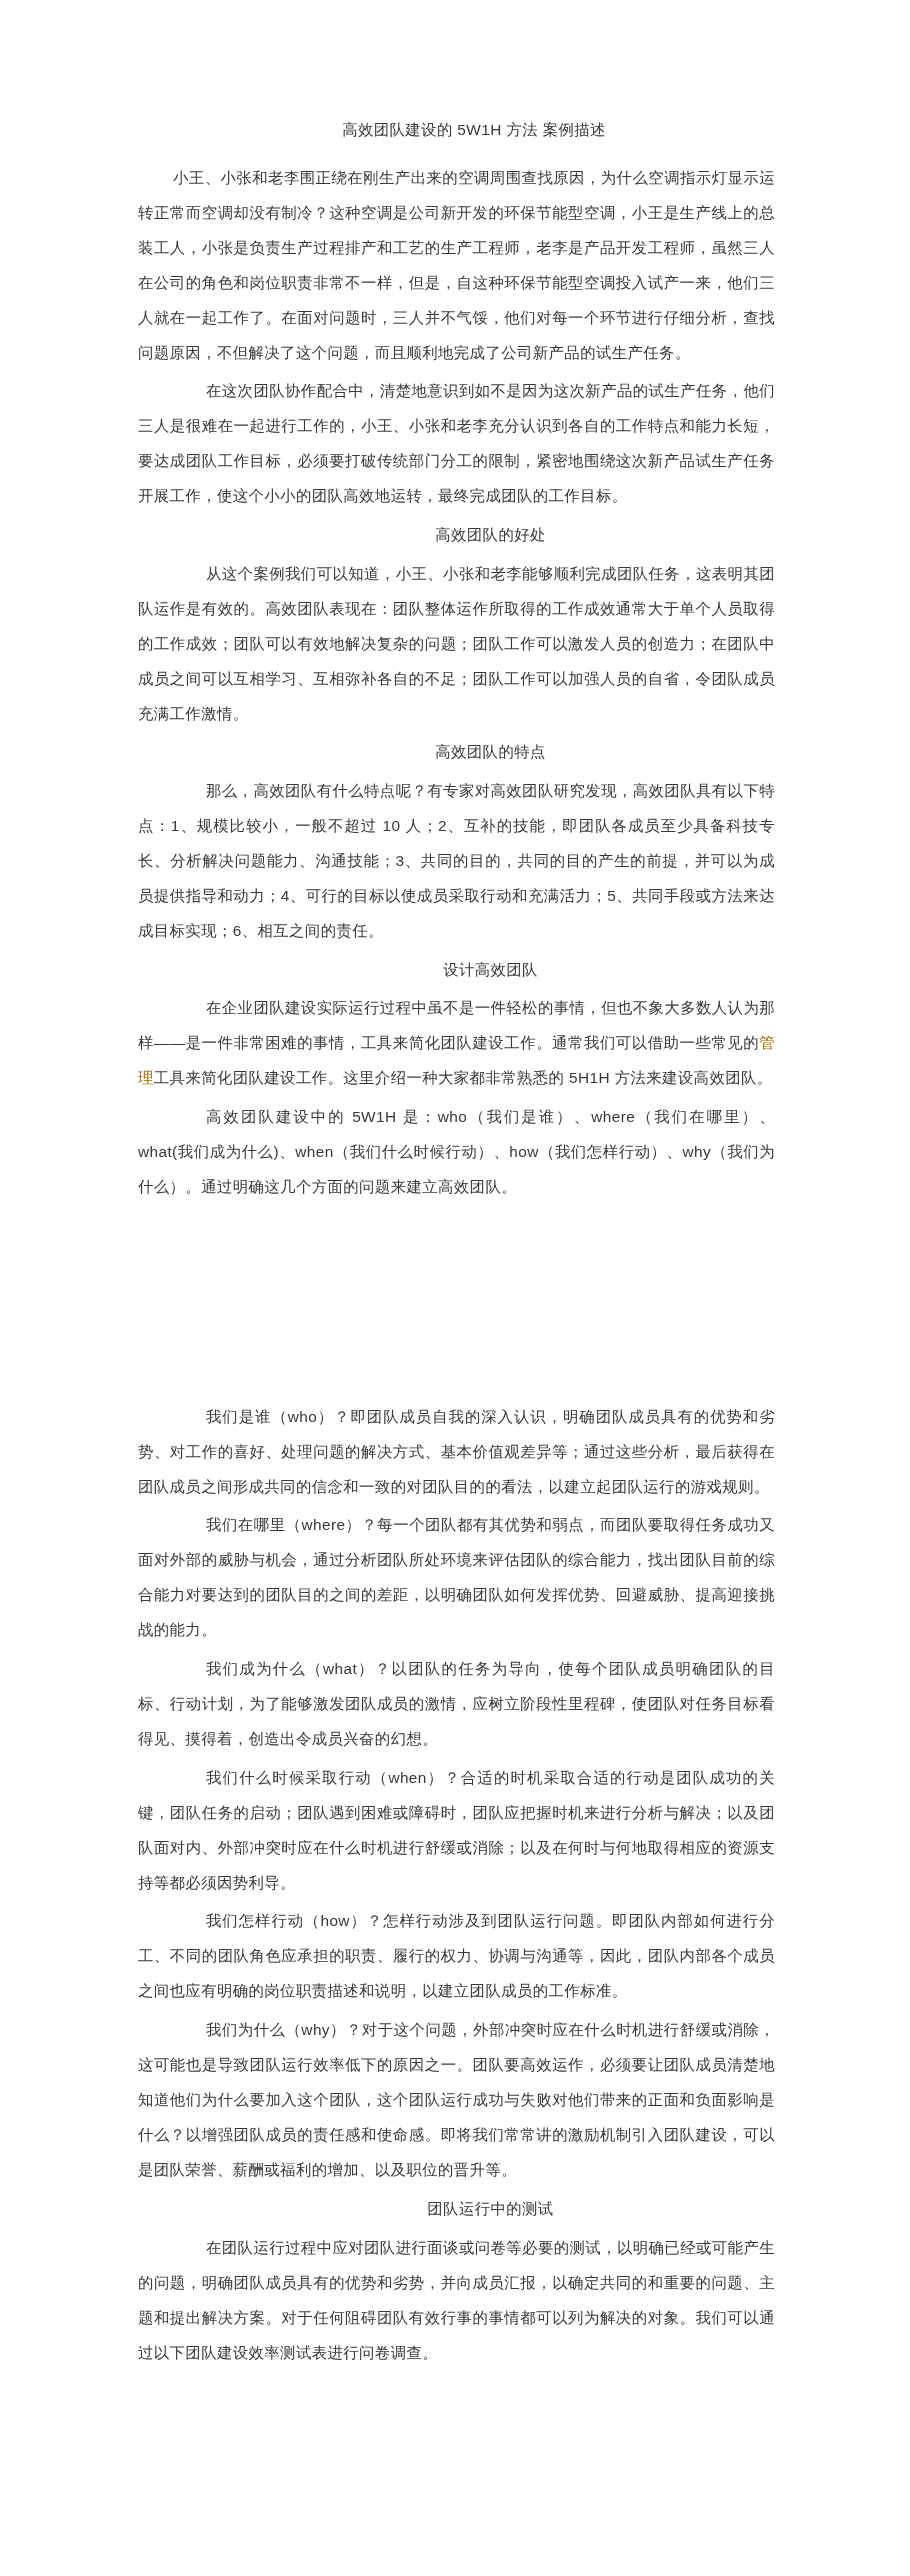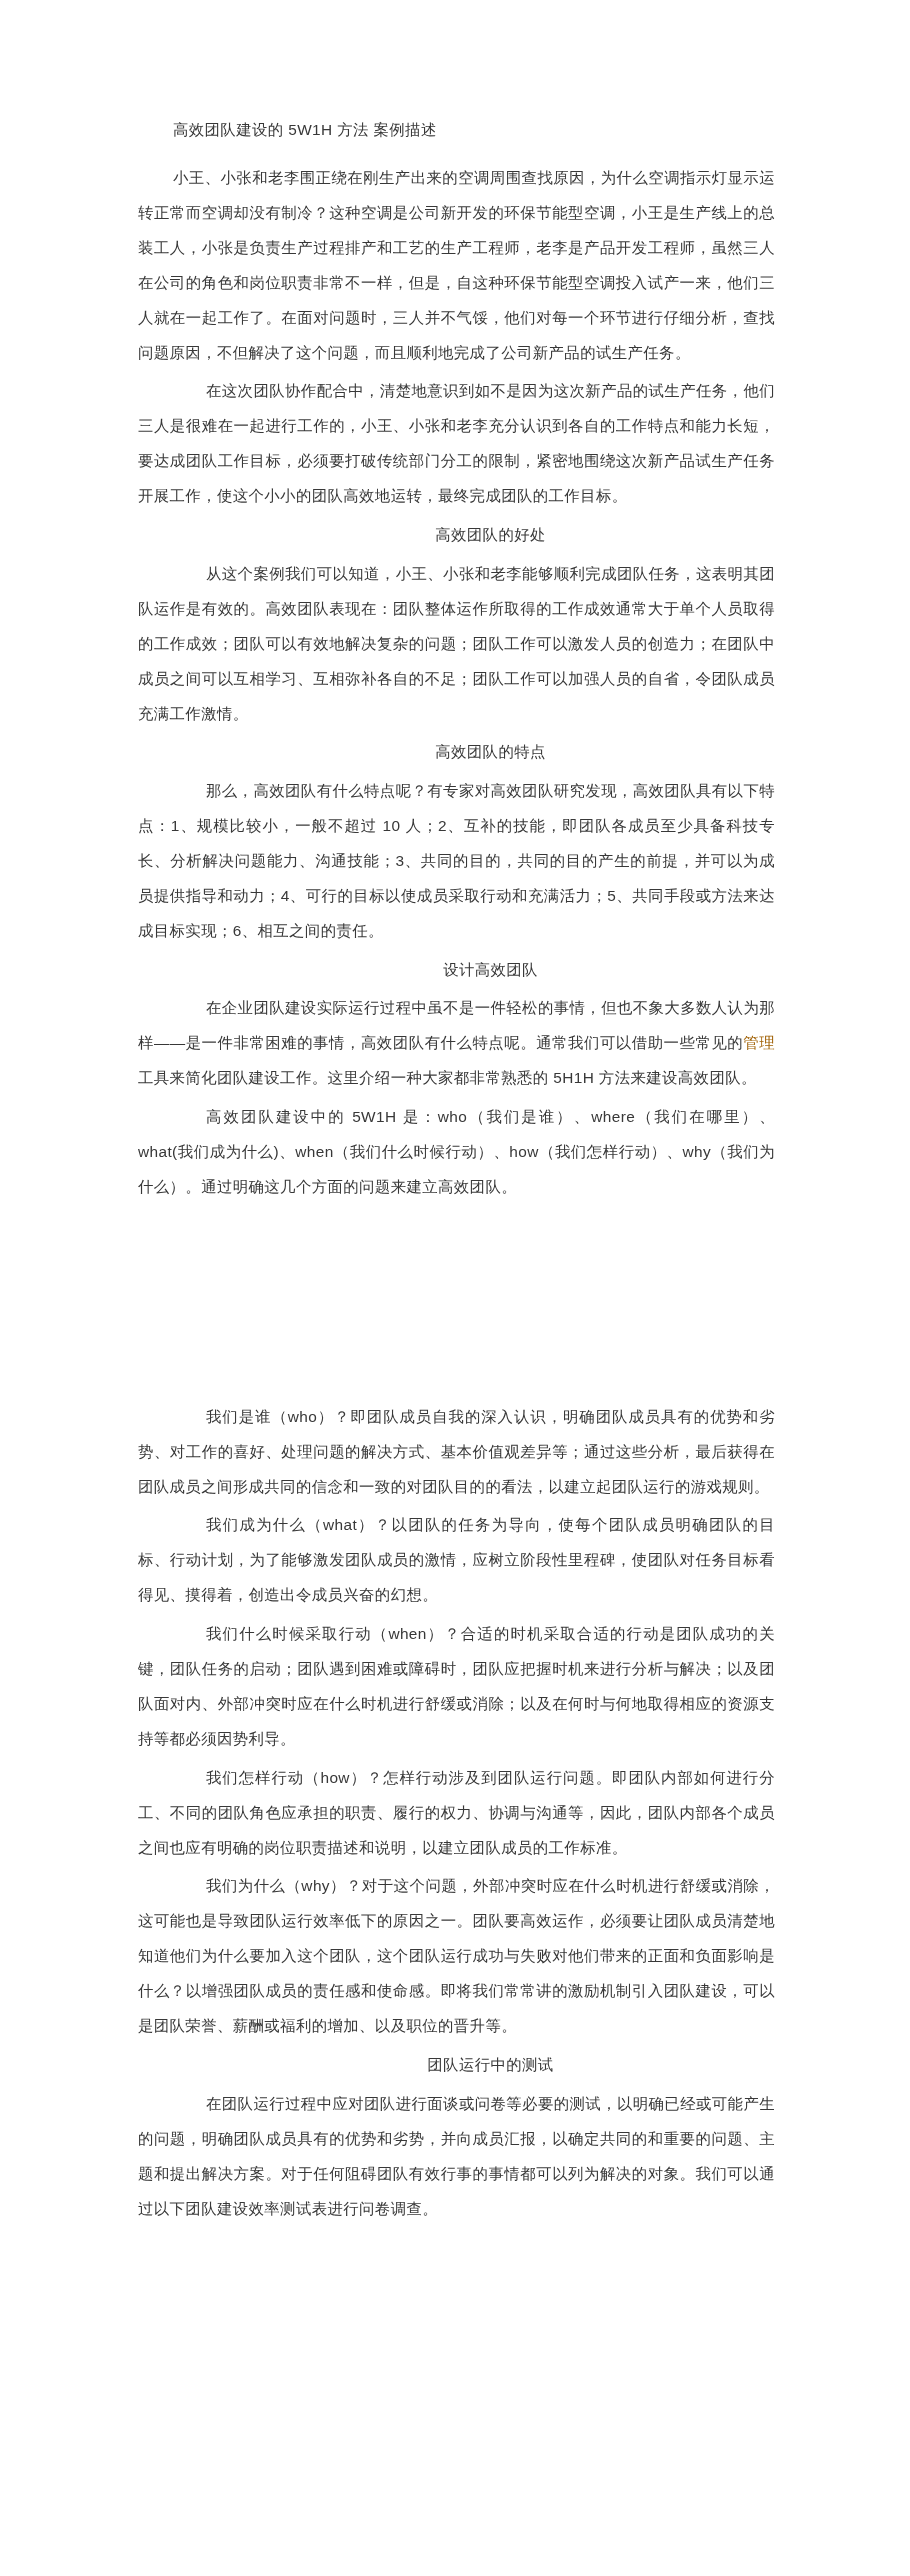--- a/index.html
+++ b/index.html
@@ -21,21 +21,21 @@
     width: 637px;
     font-size: 15.4px;
     line-height: 35px;
     color: #383838;
     text-align: justify;
     letter-spacing: 0.4px;
   }
   .doc-title {
     margin: 0 0 12.5px 0;
     text-indent: 35px;
-    text-align: left;
+    text-align: center;
   }
   .para {
     margin: 0 0 3.7px 0;
     text-indent: 68px;
   }
   .para.indent-sm {
     text-indent: 35px;
   }
   .heading {
     margin: 0 0 3.7px 0;
@@ -65,28 +65,29 @@
   <div class="heading">高效团队的好处</div>
 
   <p class="para">从这个案例我们可以知道，小王、小张和老李能够顺利完成团队任务，这表明其团队运作是有效的。高效团队表现在：团队整体运作所取得的工作成效通常大于单个人员取得的工作成效；团队可以有效地解决复杂的问题；团队工作可以激发人员的创造力；在团队中成员之间可以互相学习、互相弥补各自的不足；团队工作可以加强人员的自省，令团队成员充满工作激情。</p>
 
   <div class="heading">高效团队的特点</div>
 
   <p class="para">那么，高效团队有什么特点呢？有专家对高效团队研究发现，高效团队具有以下特点：1、规模比较小，一般不超过 10 人；2、互补的技能，即团队各成员至少具备科技专长、分析解决问题能力、沟通技能；3、共同的目的，共同的目的产生的前提，并可以为成员提供指导和动力；4、可行的目标以使成员采取行动和充满活力；5、共同手段或方法来达成目标实现；6、相互之间的责任。</p>
 
   <div class="heading">设计高效团队</div>
 
-  <p class="para"><span>在企业团队建设实际运行过程中虽不是一件轻松的事情，但也不象大多数人认为那样——是一件非常困难的事情，高效团队有什么特点呢。通常我们可以借助一些常见的</span><span class="inline-link">管理</span><span>工具来简化团队建设工作。这里介绍一种大家都非常熟悉的 5H1H 方法来建设高效团队。</span></p>
+  <p class="para"><span>在企业团队建设实际运行过程中虽不是一件轻松的事情，但也不象大多数人认为那样——是一件非常困难的事情，工具来简化团队建设工作。通常我们可以借助一些常见的</span><span class="inline-link">管理</span><span>工具来简化团队建设工作。这里介绍一种大家都非常熟悉的 5H1H 方法来建设高效团队。</span></p>
 
   <p class="para">高效团队建设中的 5W1H 是：who（我们是谁）、where（我们在哪里）、what(我们成为什么)、when（我们什么时候行动）、how（我们怎样行动）、why（我们为什么）。通过明确这几个方面的问题来建立高效团队。</p>
 
   <div class="page-gap"></div>
 
   <p class="para">我们是谁（who）？即团队成员自我的深入认识，明确团队成员具有的优势和劣势、对工作的喜好、处理问题的解决方式、基本价值观差异等；通过这些分析，最后获得在团队成员之间形成共同的信念和一致的对团队目的的看法，以建立起团队运行的游戏规则。</p>
 
+  <p class="para">我们在哪里（where）？每一个团队都有其优势和弱点，而团队要取得任务成功又面对外部的威胁与机会，通过分析团队所处环境来评估团队的综合能力，找出团队目前的综合能力对要达到的团队目的之间的差距，以明确团队如何发挥优势、回避威胁、提高迎接挑战的能力。</p>
 
   <p class="para">我们成为什么（what）？以团队的任务为导向，使每个团队成员明确团队的目标、行动计划，为了能够激发团队成员的激情，应树立阶段性里程碑，使团队对任务目标看得见、摸得着，创造出令成员兴奋的幻想。</p>
 
   <p class="para">我们什么时候采取行动（when）？合适的时机采取合适的行动是团队成功的关键，团队任务的启动；团队遇到困难或障碍时，团队应把握时机来进行分析与解决；以及团队面对内、外部冲突时应在什么时机进行舒缓或消除；以及在何时与何地取得相应的资源支持等都必须因势利导。</p>
 
   <p class="para">我们怎样行动（how）？怎样行动涉及到团队运行问题。即团队内部如何进行分工、不同的团队角色应承担的职责、履行的权力、协调与沟通等，因此，团队内部各个成员之间也应有明确的岗位职责描述和说明，以建立团队成员的工作标准。</p>
 
   <p class="para">我们为什么（why）？对于这个问题，外部冲突时应在什么时机进行舒缓或消除，这可能也是导致团队运行效率低下的原因之一。团队要高效运作，必须要让团队成员清楚地知道他们为什么要加入这个团队，这个团队运行成功与失败对他们带来的正面和负面影响是什么？以增强团队成员的责任感和使命感。即将我们常常讲的激励机制引入团队建设，可以是团队荣誉、薪酬或福利的增加、以及职位的晋升等。</p>
 
   <div class="heading">团队运行中的测试</div>

